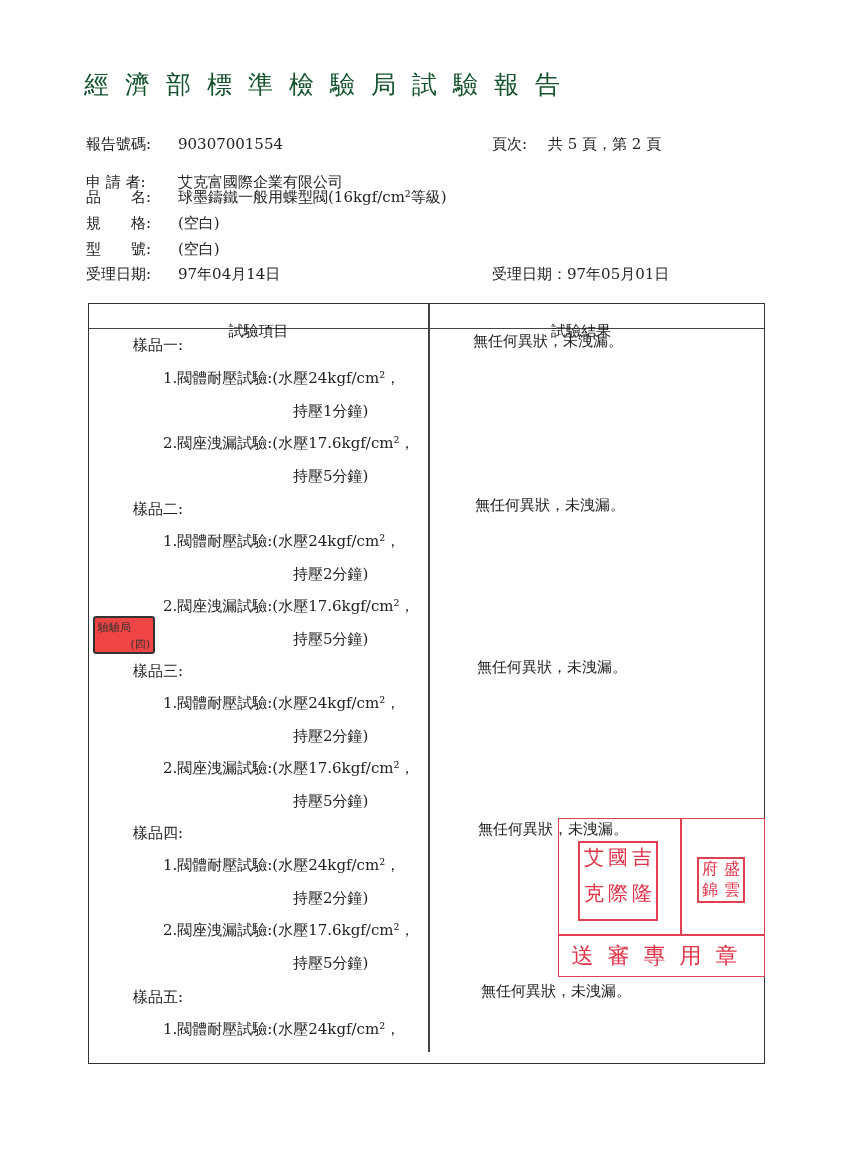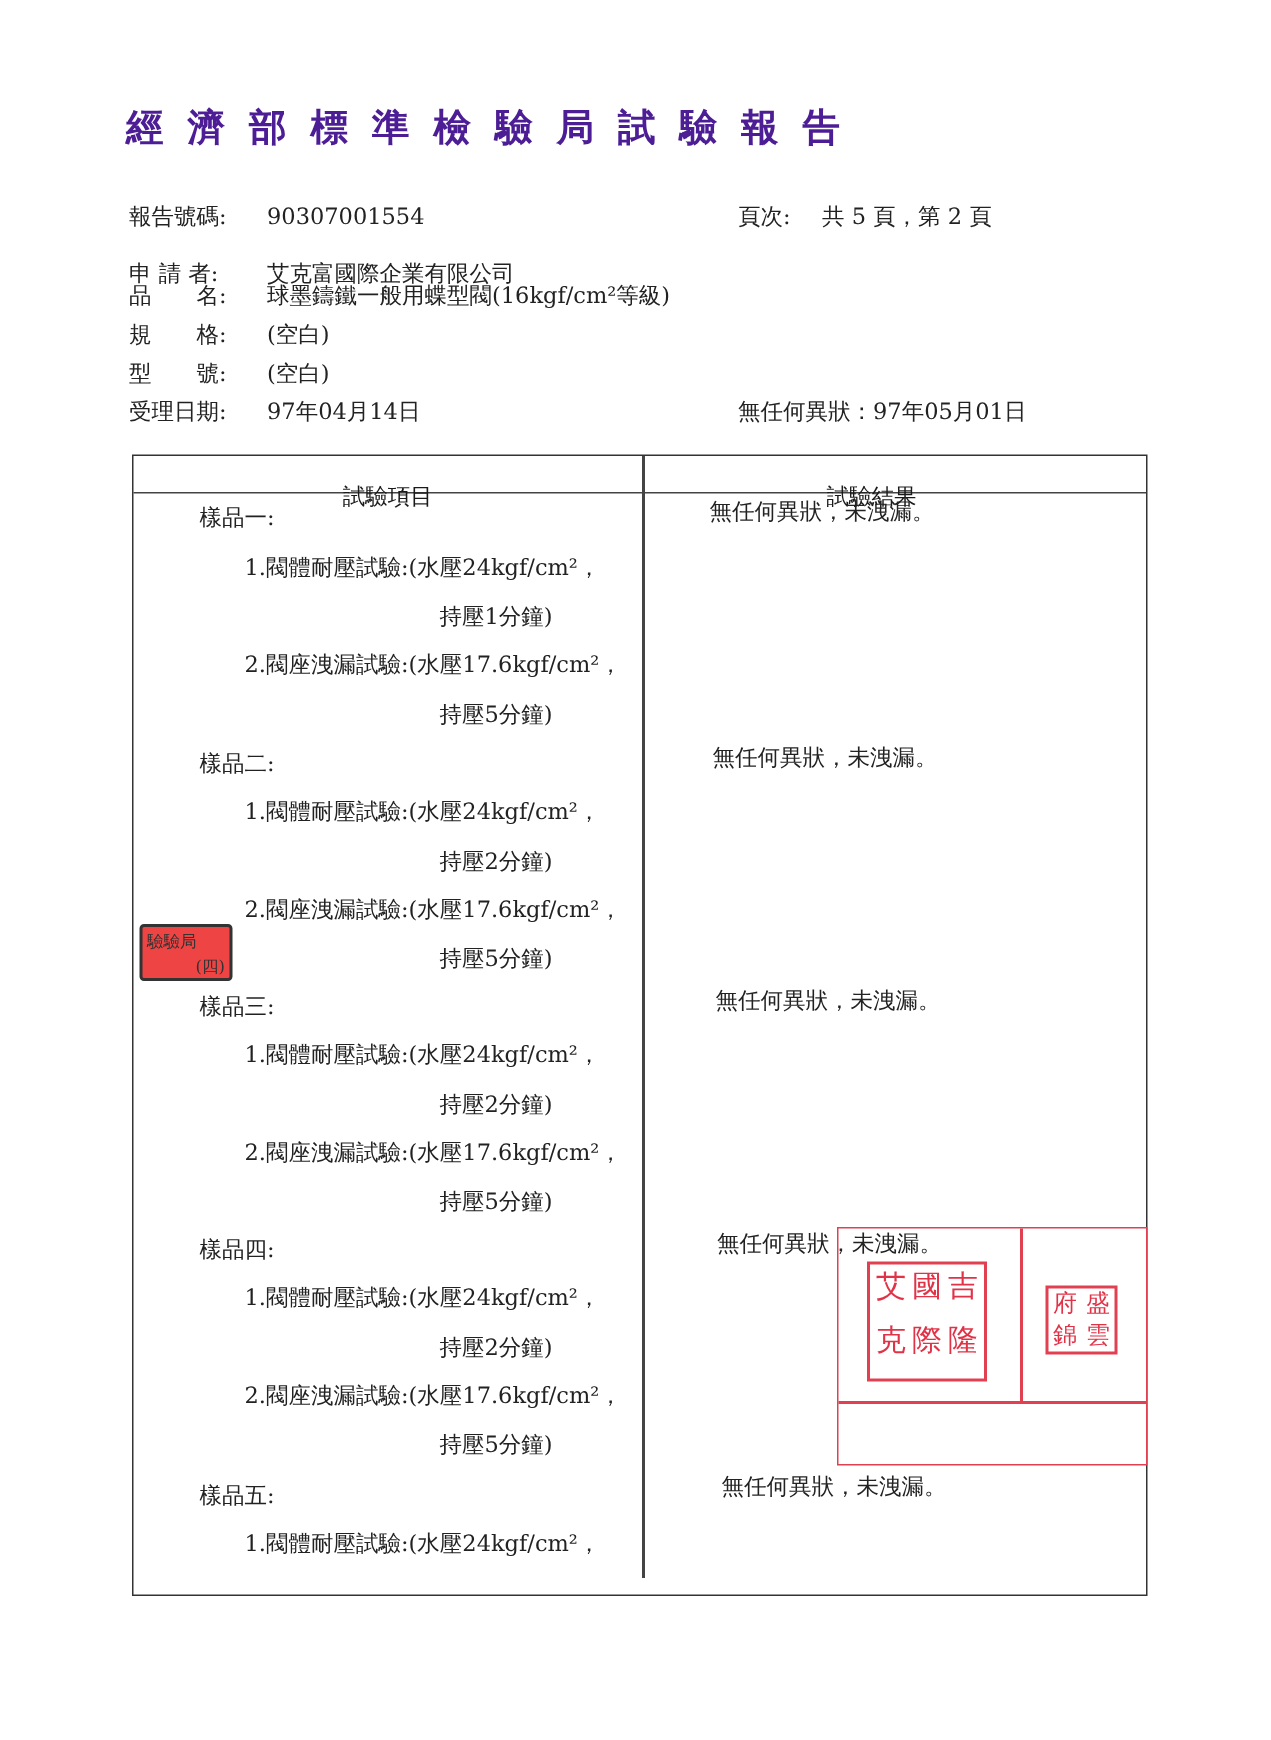--- a/index.html
+++ b/index.html
@@ -1,19 +1,19 @@
 <!DOCTYPE html>
 <html><head>
 <meta charset="utf-8">
 <style>
   html, body { margin:0; padding:0; background:#ffffff; }
   body { width:847px; height:1160px; position:relative; overflow:hidden;
          font-family:"DejaVu Serif", "Liberation Serif", serif; color:#1a1a1a; }
   .title { position:absolute; left:84px; top:68px; font-size:25px; letter-spacing:16px;
-           font-family:"DejaVu Sans", sans-serif; color:#4c1d95;font-weight:bold; }
+           font-family:"DejaVu Sans", sans-serif; color:#14532d; }
   .meta { position:absolute; font-size:15px; line-height:20px; color:#222; }
   .meta .lbl { display:inline-block; width:92px; }
   .meta-row { position:absolute; left:86px; height:20px; white-space:nowrap; }
   .tbl { position:absolute; left:88px; top:303px; width:677px; height:761px;
          border:1.5px solid #333; box-sizing:border-box; }
   .tbl .hdr { position:absolute; left:0; top:0; width:100%; height:24px; border-bottom:1.5px solid #444; }
   .tbl .vline { position:absolute; left:339px; top:0; width:1.5px; height:748px; background:#444; }
   .hcell { position:absolute; top:2px; font-size:15px; text-align:center;margin-top:16px; }
   .cell-text { position:absolute; font-size:15px; white-space:nowrap; color:#222;margin-left:46px; }
   .stamp-small { position:absolute; left:93px; top:616px; width:62px; height:38px;
@@ -53,21 +53,21 @@
   <div class="meta-row" style="top:239px">
     <span class="lbl">型　　號:</span><span>(空白)</span>
   </div>
   <div class="meta-row" style="top:264px">
     <span class="lbl">受理日期:</span><span>97年04月14日</span>
   </div>
   <div class="meta-row" style="top:134px; left:492px">
     <span style="display:inline-block;width:56px">頁次:</span><span>共 5 頁，第 2 頁</span>
   </div>
   <div class="meta-row" style="top:264px; left:492px">
-    <span>無任何異狀：</span><span>97年05月01日</span>
+    <span>受理日期：</span><span>97年05月01日</span>
   </div>
 </div>
 
 <div class="tbl">
   <div class="hdr">
     <div class="hcell" style="left:0;width:339px">試驗項目</div>
     <div class="hcell" style="left:324px;width:336px">試驗結果</div>
   </div>
   <div class="vline"></div>
 
@@ -119,13 +119,14 @@
     <span>克</span>
     <span>際</span>
     <span>隆</span>
   </div>
   <div class="seal2">
     <span>府</span>
     <span>盛</span>
     <span>錦</span>
     <span>雲</span>
   </div>
+  <div class="label">送審專用章</div>
 </div>
 
 </body></html>

